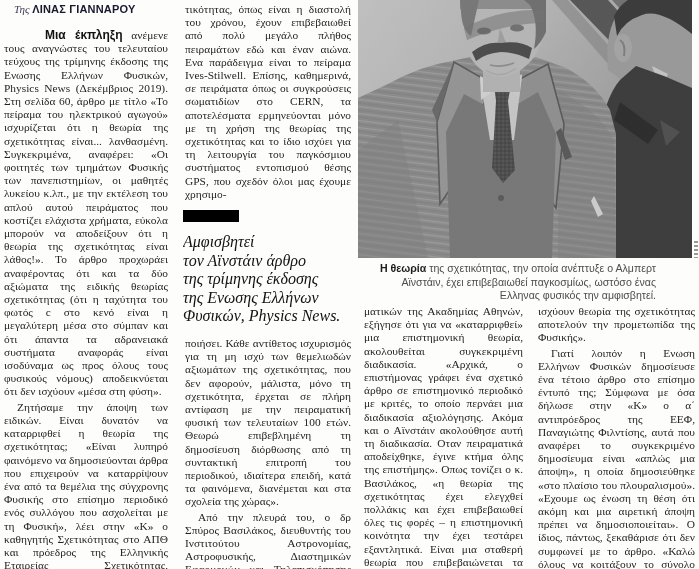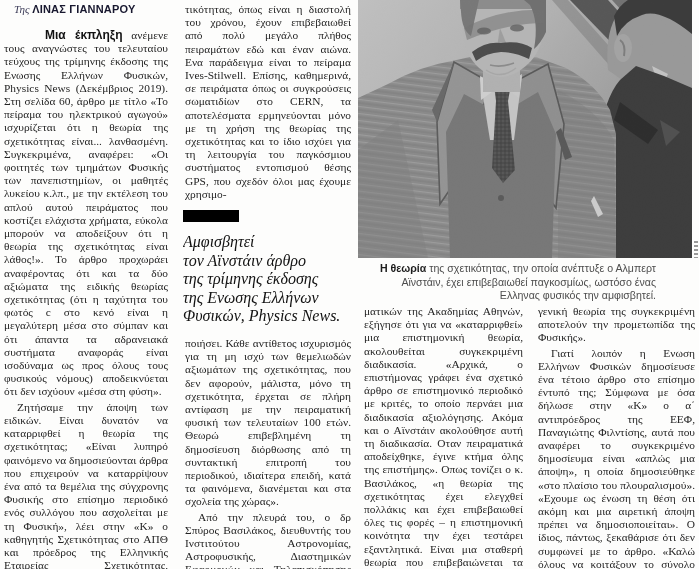--- a/index.html
+++ b/index.html
@@ -154,15 +154,15 @@
 
 <div class="abs caption">
   <span class="cap-lead">Η θεωρία</span><span> της σχετικότητας, την οποία ανέπτυξε ο Αλμπερτ Αϊνστάιν, έχει επιβεβαιωθεί παγκοσμίως, ωστόσο ένας Ελληνας φυσικός την αμφισβητεί.</span>
 </div>
 
 <div class="abs col col3">
   <p>ματικών της Ακαδημίας Αθηνών, εξήγησε ότι για να «καταρριφθεί» μια επιστημονική θεωρία, ακολουθείται συγκεκριμένη διαδικασία. «Αρχικά, ο επιστήμονας γράφει ένα σχετικό άρθρο σε επιστημονικό περιοδικό με κριτές, το οποίο περνάει μια διαδικασία αξιολόγησης. Ακόμα και ο Αϊνστάιν ακολούθησε αυτή τη διαδικασία. Οταν πειραματικά αποδείχθηκε, έγινε κτήμα όλης της επιστήμης». Οπως τονίζει ο κ. Βασιλάκος, «η θεωρία της σχετικότητας έχει ελεγχθεί πολλάκις και έχει επιβεβαιωθεί όλες τις φορές – η επιστημονική κοινότητα την έχει τεστάρει εξαντλητικά. Είναι μια σταθερή θεωρία που επιβεβαιώνεται τα τελευταία 100 χρόνια. Τόσο η ειδική όσο και η</p>
 </div>
 
 <div class="abs col col4">
-  <p>γενική θεωρία της συγκεκριμένη αποτελούν την προμετωπίδα της Φυσικής».</p>
+  <p>ισχύουν θεωρία της σχετικότητας αποτελούν την προμετωπίδα της Φυσικής».</p>
   <p class="indent">Γιατί λοιπόν η Ενωση Ελλήνων Φυσικών δημοσίευσε ένα τέτοιο άρθρο στο επίσημο έντυπό της; Σύμφωνα με όσα δήλωσε στην «Κ» ο α΄ αντιπρόεδρος της ΕΕΦ, Παναγιώτης Φιλντίσης, αυτά που αναφέρει το συγκεκριμένο δημοσίευμα είναι «απλώς μια άποψη», η οποία δημοσιεύθηκε «στο πλαίσιο του πλουραλισμού». «Εχουμε ως ένωση τη θέση ότι ακόμη και μια αιρετική άποψη πρέπει να δημοσιοποιείται». Ο ίδιος, πάντως, ξεκαθάρισε ότι δεν συμφωνεί με το άρθρο. «Καλώ όλους να κοιτάξουν το σύνολο του επιστημονικού μας έργου», είπε.</p>
 </div>
 
 </body></html>

